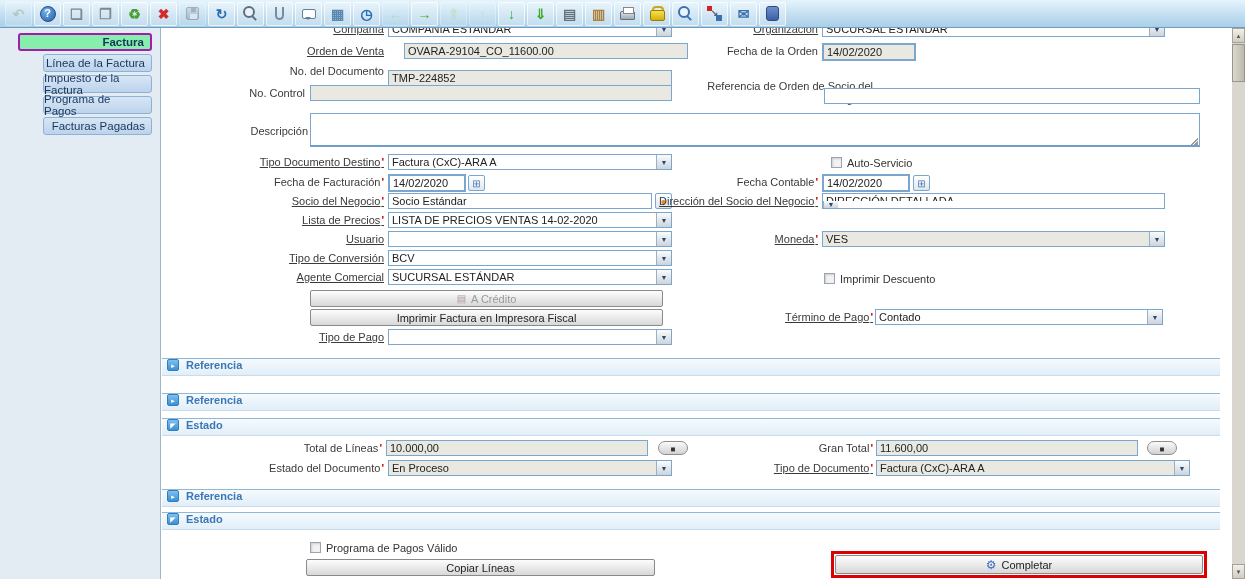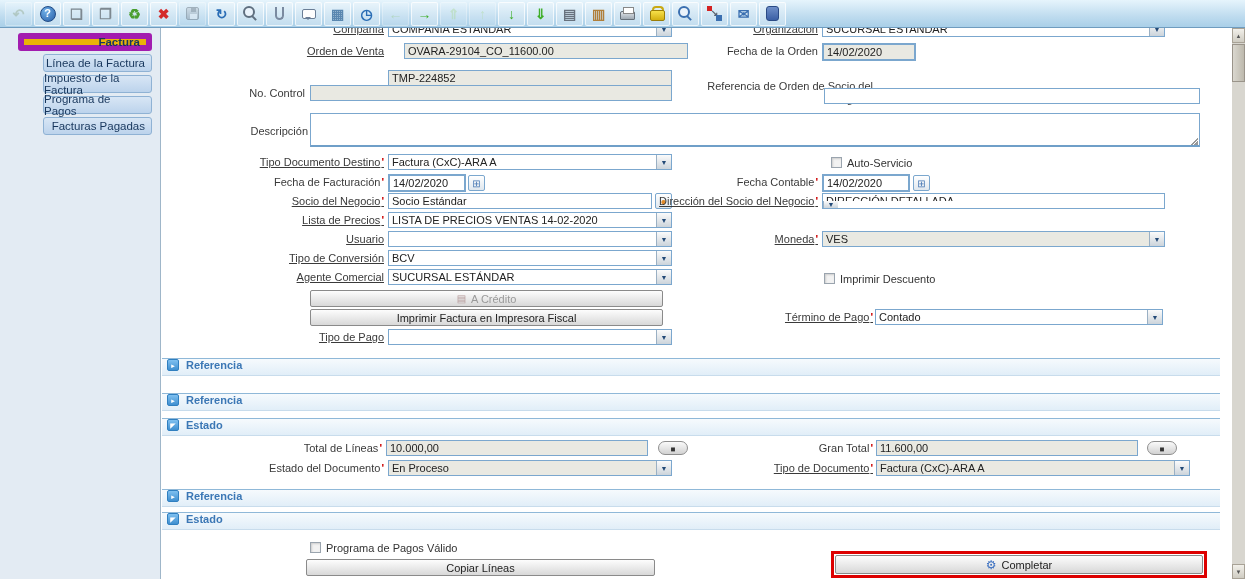--- a/index.html
+++ b/index.html
@@ -46,21 +46,21 @@
   .i-workflow::after { content:""; position:absolute; bottom:0; right:0; width:6px; height:6px; background:#3a6fb0; }
   .i-end { width:13px; height:15px; border:1px solid #2a4a85; border-radius:3px;
     background:linear-gradient(#6f8fc8,#3a5fa5); }
 
   
   #sidebar { position:absolute; left:0; top:28px; width:161px; height:551px;
     background:#e3ebf3; border-right:1px solid #9fb6c9; }
   .stab { position:absolute; height:18px; border-radius:3px; font-size:11.5px; color:#17365c;
     display:flex; align-items:center; justify-content:flex-end; padding-right:6px; cursor:pointer;
     background:linear-gradient(#d8e6f5,#bcd3ec); border:1px solid #8fb2d4; }
-  .stab.active { background:#eab308; border:6px solid #a21caf; font-weight:bold; }
+  .stab.active { background:#86efac; border:2px solid #a21caf; font-weight:bold; }
 
   
   #content { position:absolute; left:162px; top:28px; width:1070px; height:551px; overflow:hidden; background:#fff; }
   .lbl { position:absolute; text-align:right; color:#3a3a3a; line-height:13px; }
   .u { text-decoration:underline; cursor:pointer; }
   .req::after { content:"'"; color:#cc0000; font-weight:bold; margin-left:1px; }
   .txt { position:absolute; height:16px; padding:1px 3px; border:1px solid #7ba7ce; background:#fff;
     line-height:12px; color:#222; overflow:hidden; white-space:nowrap; }
   .ro  { background:#e9e9e2 !important; }
   .dd  { position:absolute; height:16px; border:1px solid #7ba7ce; background:#fff; display:flex; overflow:hidden; }
@@ -209,20 +209,21 @@
   <div class="dd" style="left:660px; top:-7px; width:343px;">
     <span class="dd-val">SUCURSAL ESTANDAR</span>
     <span class="dd-btn">▼</span>
   </div>
 
   <div class="lbl u" style="left:0; top:17px; width:222px;">Orden de Venta</div>
   <div class="txt ro" style="left:226px; top:15px; width:284px;margin-left:16px;">OVARA-29104_CO_11600.00</div>
   <div class="lbl" style="left:434px; top:17px; width:222px;">Fecha de la Orden</div>
   <div class="txt ro" style="left:660px; top:15px; width:94px; border-width:2px; height:18px;">14/02/2020</div>
 
+  <div class="lbl" style="left:0; top:37px; width:222px;">No. del Documento</div>
   <div class="txt ro" style="left:226px; top:42px; width:284px;">TMP-224852</div>
 
   <div class="lbl" style="left:0; top:59px; width:143px;">No. Control</div>
   <div class="txt ro" style="left:148px; top:57px; width:362px;"></div>
   <div class="lbl" style="left:511px; top:52px; width:200px;">Referencia de Orden de Socio del Negocio</div>
   <div class="txt" style="left:662px; top:60px; width:376px;"></div>
 
   <div class="lbl" style="left:0; top:97px; width:146px;">Descripción</div>
   <textarea class="ta" style="left: 148px; top: 85px; width: 890px; height: 34px;" value=""></textarea>
   <span class="resize" style="left:1028px; top:109px;"></span>

